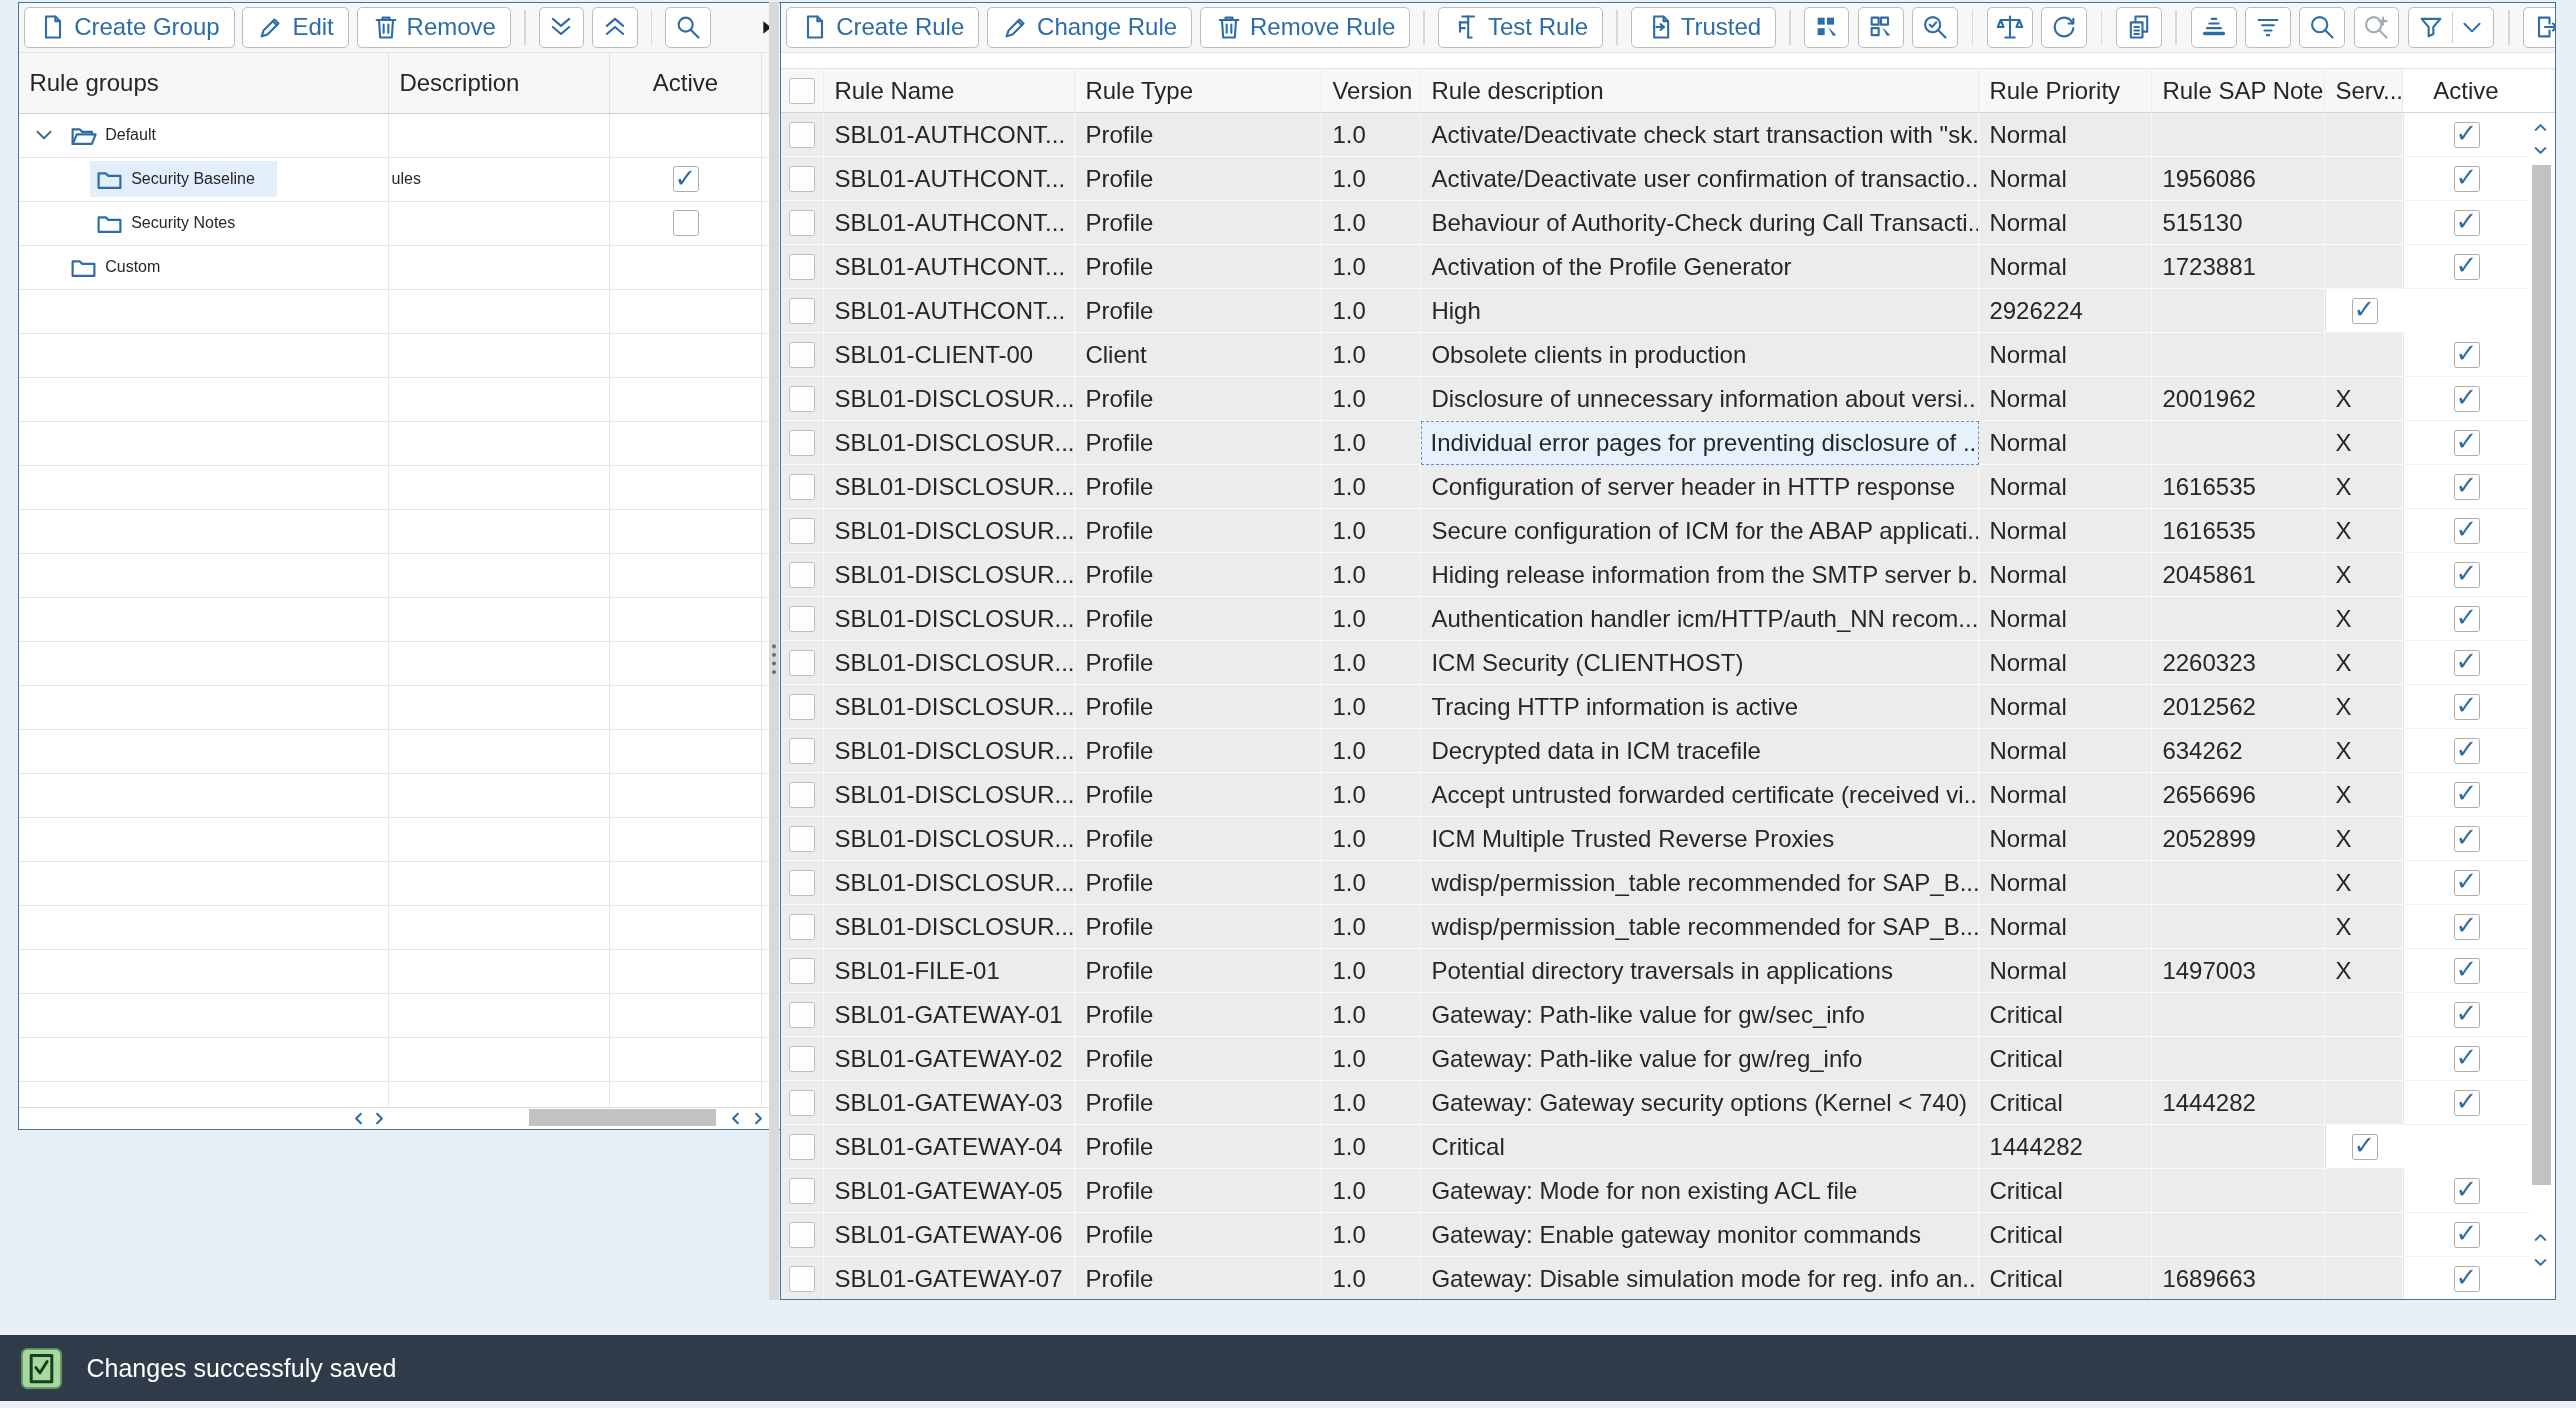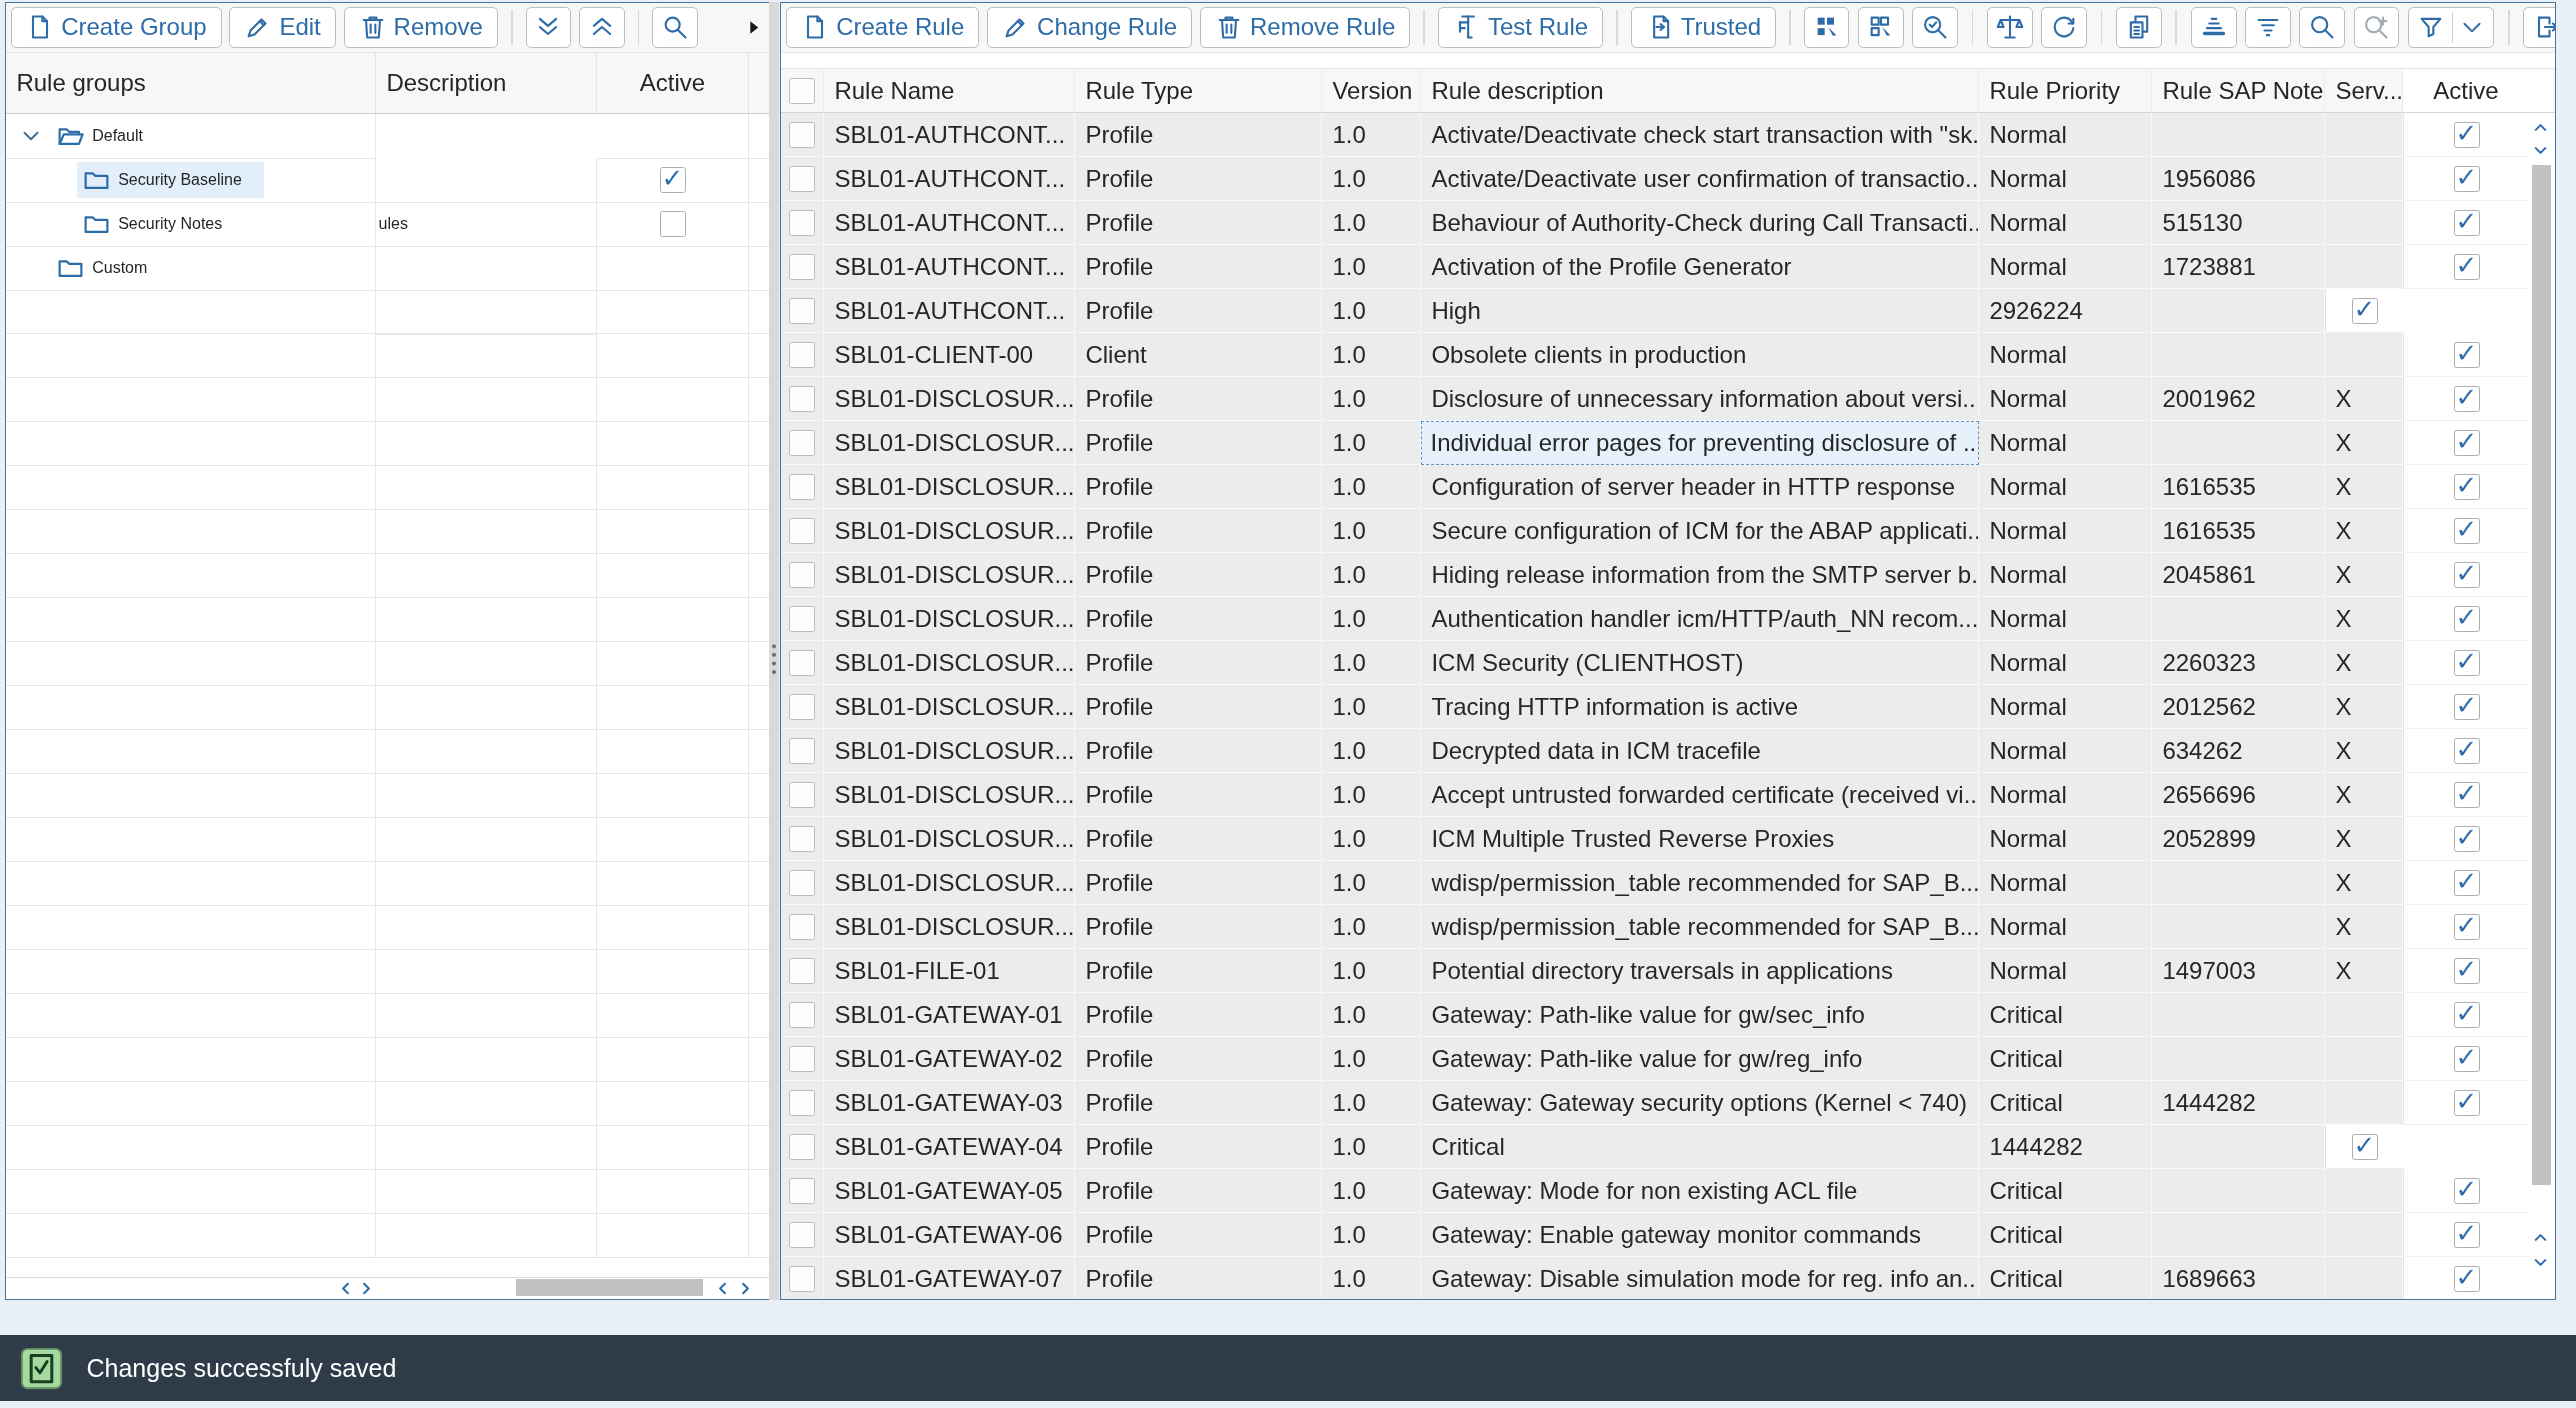--- a/index.html
+++ b/index.html
@@ -6,21 +6,21 @@
   body{
     width:2576px;height:1408px;position:relative;overflow:hidden;
     background:#e9eff6;
     font-family:"Liberation Sans","DejaVu Sans",sans-serif;
     color:#262626;-webkit-font-smoothing:antialiased;
   }
   .panel{
     position:absolute;top:1.7px;background:#fff;
     border:1.7px solid #44759e;box-sizing:border-box;overflow:hidden;
   }
-  #left-panel{left:5px;width:768px;height:1298px;}
+  #left-panel{left:18px;width:768px;height:1128px;}
   #right-panel{left:780px;width:1776px;height:1298px;}
   #splitter{
     position:absolute;left:769px;top:1.7px;width:10.4px;height:1298px;
     background:#d9d9d9;
   }
   #splitter .grip{
     position:absolute;left:2.6px;top:640px;width:4.3px;height:35px;
     background-image:radial-gradient(circle,#5f6b76 1.7px,transparent 2.2px);
     background-size:4.3px 8.6px;background-repeat:repeat-y;
   }
@@ -56,21 +56,21 @@
   }
   #tree-rows .lc{height:100%;display:flex;align-items:center;
     border-right:0.9px solid #e6e6e6;border-bottom:0.9px solid #e6e6e6;
     box-sizing:border-box;overflow:hidden;white-space:nowrap;}
   #tree-rows .lc:last-child{border-right:none;}
   .treecell{padding-left:12px;gap:7px;}
   .tree-ind{display:inline-block;flex:0 0 auto;}
   .tree-sel{display:inline-flex;align-items:center;gap:7px;
     padding:3.5px 22.5px 3.5px 5.2px;border-radius:1.7px;}
   .tree-sel.selected{background:#e2eefa;}
-  .desccell{padding-left:2.6px;margin-top:44px;}
+  .desccell{padding-left:2.6px;}
   .lscroll{
     position:absolute;bottom:0;left:0;width:764px;height:21px;background:#fff;
     border-top:0.9px solid #dcdcdc;
   }
   .lscroll .chev{position:absolute;top:0.9px;}
   .lscroll .thumb{position:absolute;top:1.7px;height:16.4px;background:#c2c2c2;}
   
   .rgap{height:15.6px;background:#fff;}
   .rheader{
     display:grid;grid-template-columns:43px 251px 247px 99px 558px 173px 173px 78px 126px 24px;

